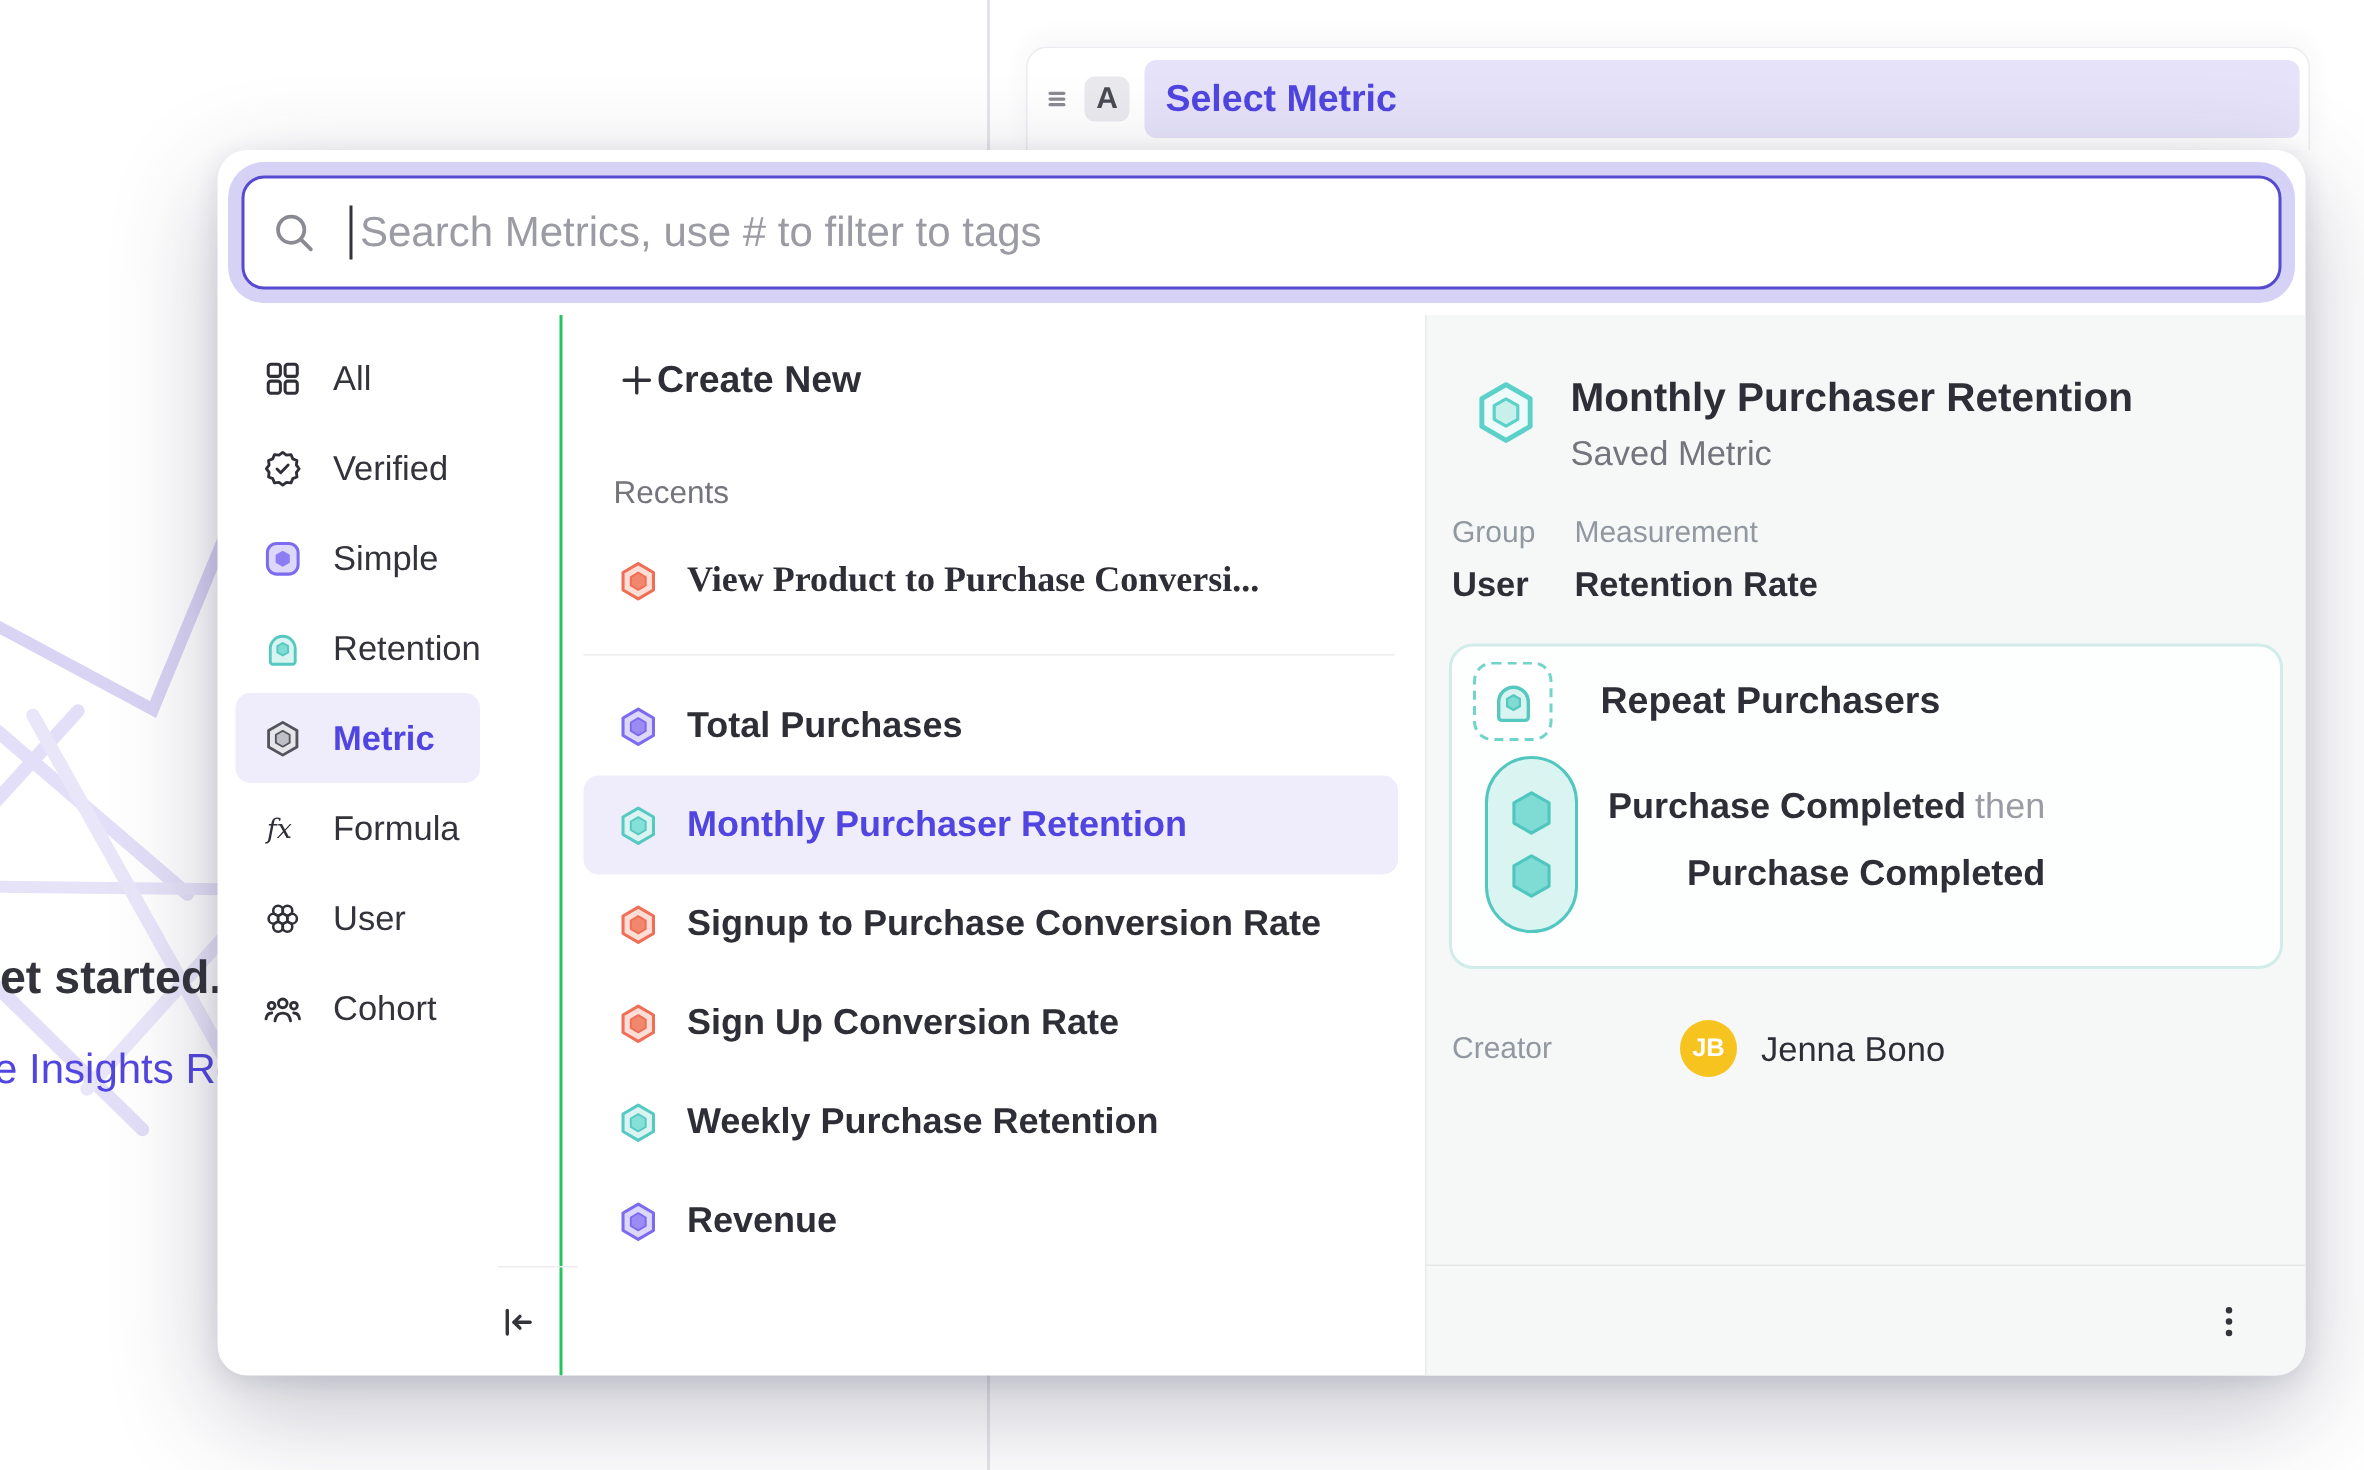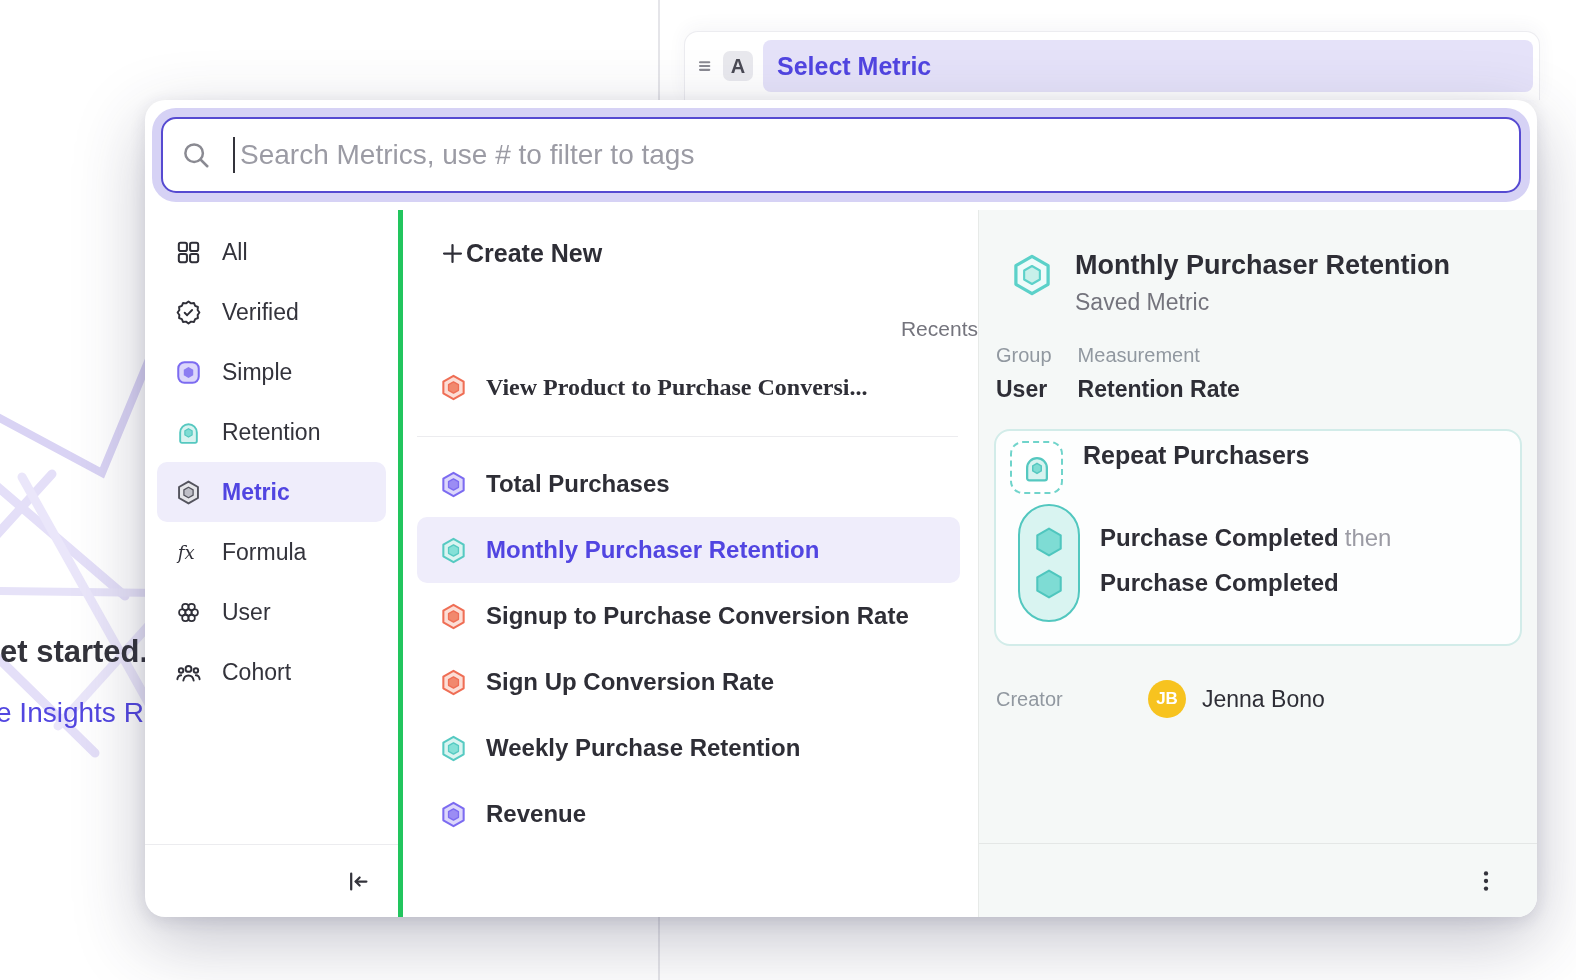--- a/index.html
+++ b/index.html
@@ -45,37 +45,37 @@
   .search-box {
     flex:1; height:76px; background:#fff; border:2.5px solid #564ad1; border-radius:15px;
     box-shadow:0 0 0 9px #d6d2f5; display:flex; align-items:center; padding-left:18px;
   }
   .caret { width:2px; height:36px; background:#33333b; margin-left:22px; }
   .placeholder { margin-left:5px; font-size:28px; color:#9b9ba4; white-space:nowrap; }
 
   .columns { display:flex; height:707px; }
 
   
-  .sidebar { width:258px; border-right:5px solid #22c55e; display:flex; flex-direction:column; padding-top:12px; }
+  .sidebar { width:230px; border-right:2px solid #22c55e; display:flex; flex-direction:row; padding-top:12px; }
   .side-item {
     height:60px; margin:0 12px; border-radius:10px; display:flex; align-items:center;
     gap:20px; padding-left:18px; font-size:23px; font-weight:500; color:#33333b; cursor:pointer;
     flex:none;
   }
   .side-item.selected { background:#efedfb; color:#5145e1; font-weight:700; }
   .side-item .ic { width:27px; height:27px; display:flex; flex:none; }
   .sidebar-footer {
     margin-top:auto; border-top:1px solid #ececef; height:73px; flex:none;
     display:flex; align-items:center; justify-content:flex-end; padding-right:26px;
   }
 
   
   .list-col { width:575px; padding-top:12px; overflow:hidden; }
   .create-row { height:62px; display:flex; align-items:center; padding-left:36px; font-size:25px; font-weight:700; cursor:pointer; }
-  .sec-header { margin-top:30px; height:30px; line-height:30px; padding-left:34px; font-size:21px; color:#74747d; font-weight:500;text-align:right; }
+  .sec-header { margin-top:30px; height:30px; line-height:30px; padding-left:34px; font-size:21px; color:#74747d; font-weight:500; }
   .sec-header.metrics { margin-top:34px; }
   .metric-row {
     height:66px; margin:0 18px 0 14px; border-radius:10px; display:flex; align-items:center;
     gap:18px; padding-left:22px; font-size:24px; font-weight:700; color:#2e2e36; cursor:pointer;
     white-space:nowrap;
   }
   .metric-row.selected { background:#efedfb; color:#5145e1; }
   .metric-row .ic { width:29px; height:29px; display:flex; flex:none; }
   #recents-list { margin-top:10px;font-family:Liberation Serif, serif; }
   #metrics-list { margin-top:14px; }
@@ -87,33 +87,33 @@
   .d-title { font-size:27px; font-weight:700; }
   .d-sub { font-size:23px; color:#74747d; margin-top:8px; }
   .d-meta { display:flex; padding:28px 0 0 17px; }
   .meta-col { margin-right:26px; }
   .m-label { font-size:20px; color:#9198a0; }
   .m-value { font-size:23px; font-weight:700; margin-top:9px; color:#2e2e36; }
   .d-card {
     margin:26px 15px 0 15px; background:#fdfefe; border:2px solid #d2ece9; border-radius:16px;
     padding:10px 16px 22px 14px;
   }
-  .card-head { display:flex; align-items:flex-start; gap:20px; }
+  .card-head { display:flex; align-items:center; gap:32px; }
   .dashed-icon {
     width:53px; height:53px; border:2.5px dashed #70d4cb; border-radius:13px; background:#fff;
     display:flex; align-items:center; justify-content:center; flex:none;
   }
   .card-title { font-size:25px; font-weight:700; }
   .card-body { display:flex; gap:20px; margin-top:10px; padding-left:8px; }
   .capsule {
     width:62px; height:118px; background:#d9f4f1; border:2px solid #52c7bf; border-radius:32px;
     display:flex; flex-direction:column; align-items:center; justify-content:center; gap:4px; flex:none;
   }
   .steps { padding-top:20px; }
-  .step { font-size:24px; font-weight:700; }
+  .step { font-size:24px; font-weight:700;text-align:right; }
   .step + .step { margin-top:17px; }
   .then { color:#9b9ba4; font-weight:400; margin-left:6px; }
   .d-creator { display:flex; align-items:center; margin:34px 0 0 17px; }
   .d-creator .m-label { width:152px; }
   .avatar {
     width:38px; height:38px; border-radius:50%; background:#f7c31f; color:#fff;
     font-weight:700; font-size:17px; display:flex; align-items:center; justify-content:center; flex:none;
   }
   .c-name { margin-left:16px; font-size:23px; font-weight:500; }
   .d-footer {

